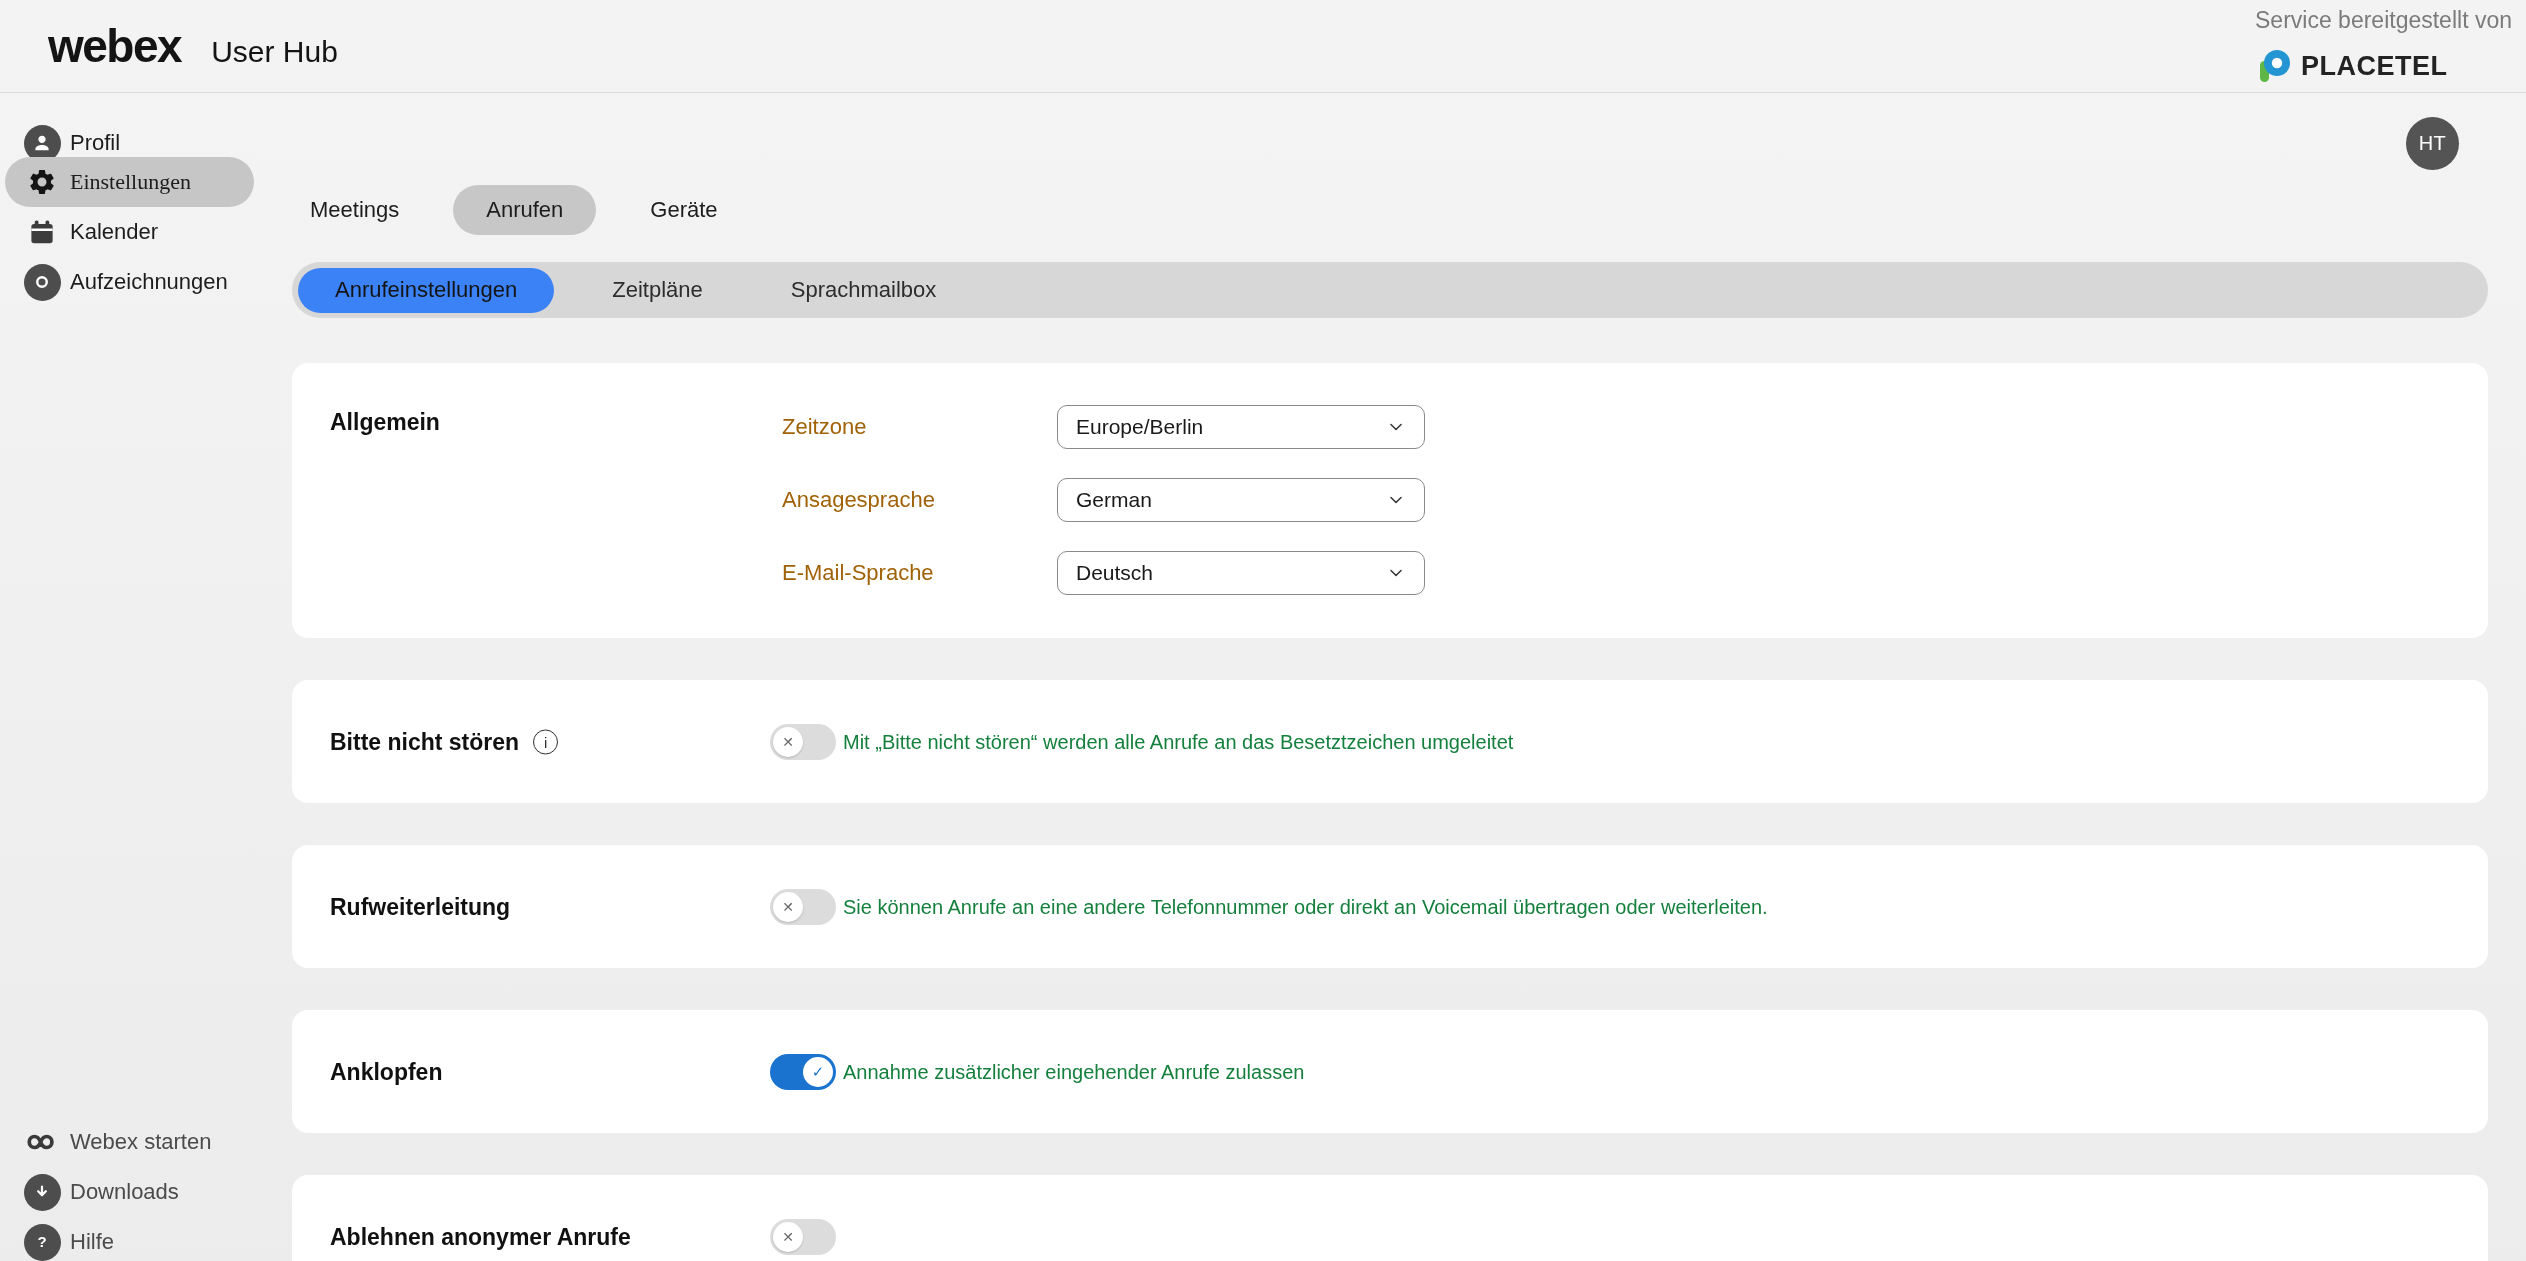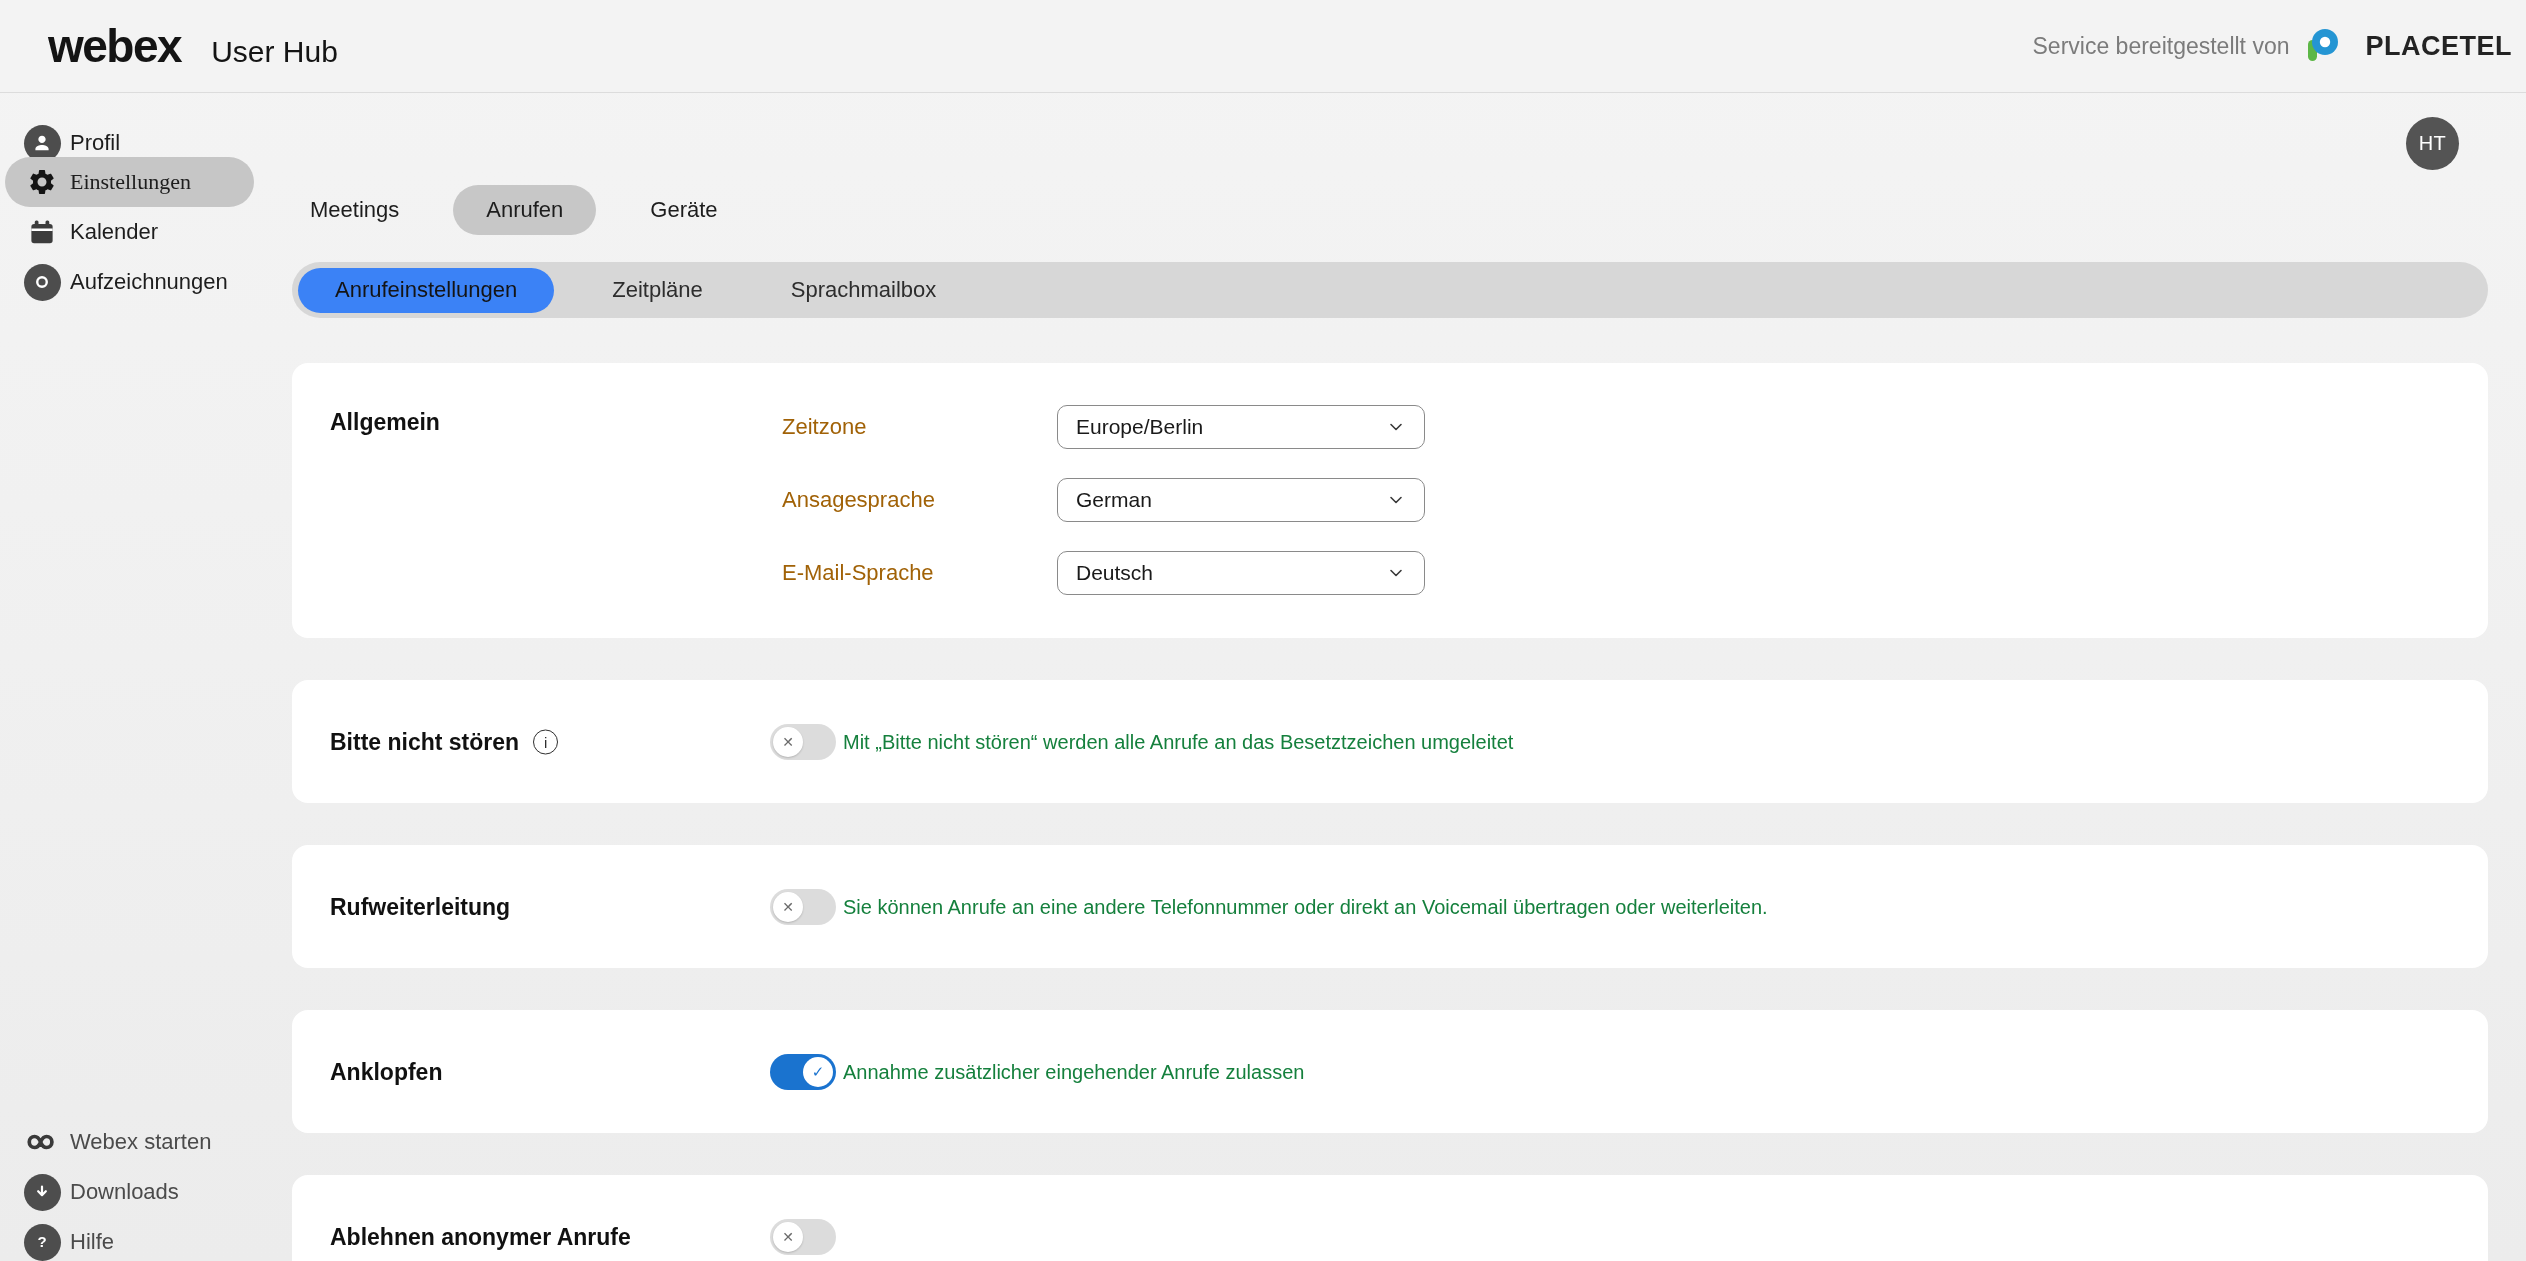--- a/index.html
+++ b/index.html
@@ -10,23 +10,23 @@
            background:linear-gradient(180deg,#f4f4f4 0%,#f1f1f1 40%,#ececec 100%); }
 
   
   .header { position:absolute; left:0; top:0; width:2526px; height:93px;
             background:#f3f3f3; border-bottom:1px solid #dcdcdc;
             display:flex; align-items:center; justify-content:space-between;
             padding:0 14px 0 48px; }
   .brand { display:flex; align-items:baseline; }
   .webex-logo { font-size:46px; font-weight:800; letter-spacing:-1.5px; color:#141414; }
   .app-title { font-size:30px; font-weight:400; color:#141414; margin-left:30px; }
-  .service { display:flex; align-items:center; gap:14px; }
+  .service { display:flex; align-items:flex-start; gap:14px;flex-direction:column; }
   .service-text { font-size:23px; color:#7b7b7b; }
-  .placetel { display:flex; align-items:center; gap:24px; }
+  .placetel { display:flex; align-items:center; gap:8px; }
   .placetel-name { font-size:27px; font-weight:800; letter-spacing:.5px; color:#232323; }
 
   
   .sidebar { position:absolute; left:0; top:93px; width:290px; height:1168px; }
   .nav-item { position:absolute; left:0; width:256px; height:50px;
               display:flex; align-items:center; cursor:pointer; border-radius:26px; }
   .nav-item .icon-wrap { position:absolute; left:23px; width:38px; height:38px;
                          display:flex; align-items:center; justify-content:center; }
   .nav-label { position:absolute; left:70px; font-size:22px; color:#1d1d1d; white-space:nowrap; }
   .nav-item.selected { background:#c6c6c6; left:5px; width:249px; }

